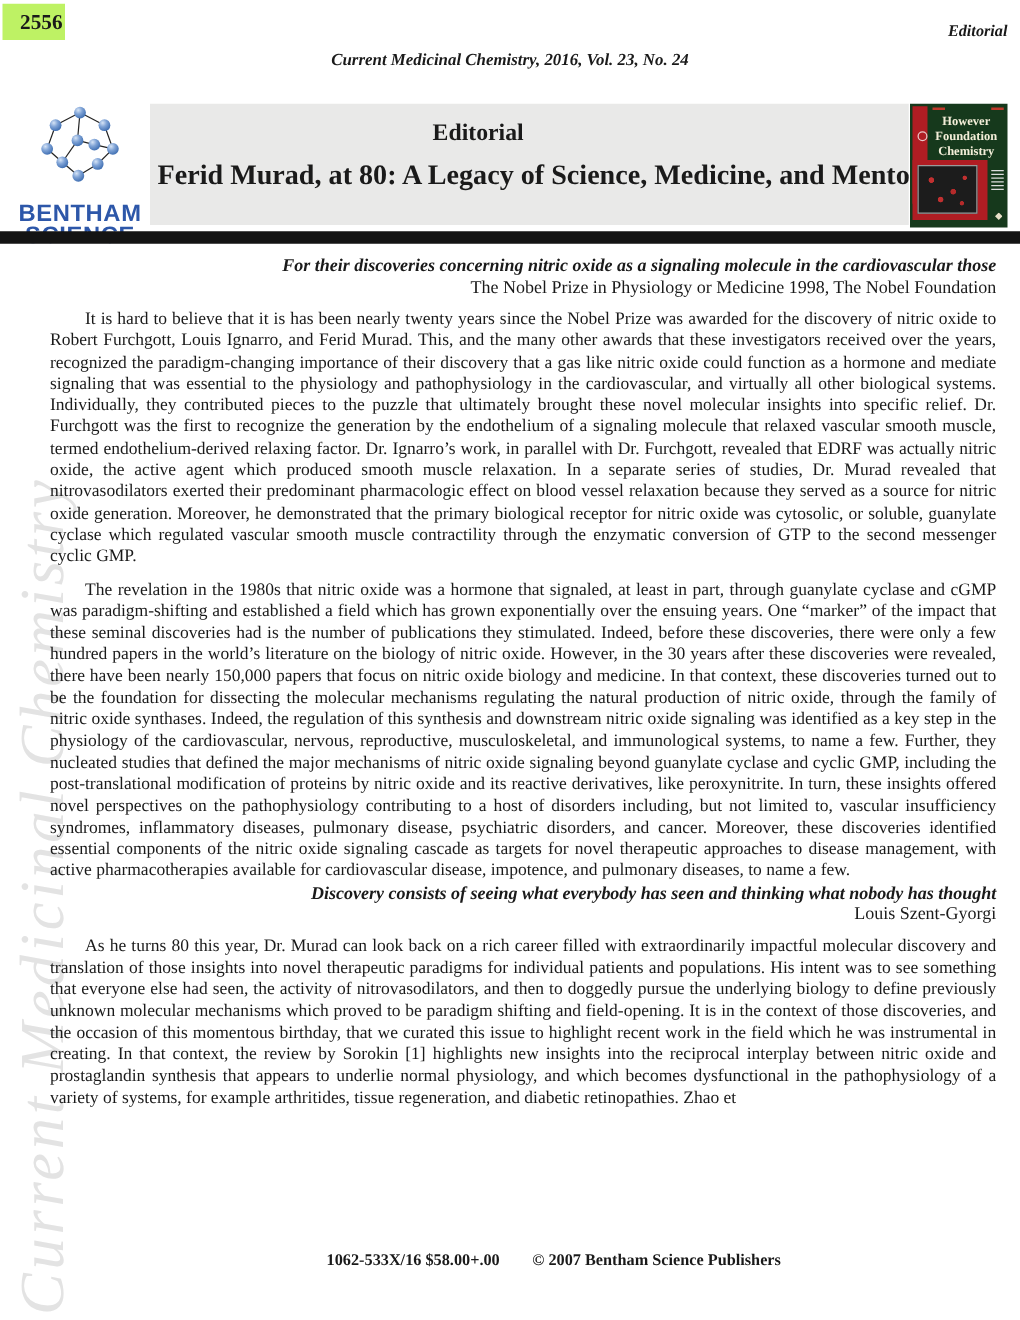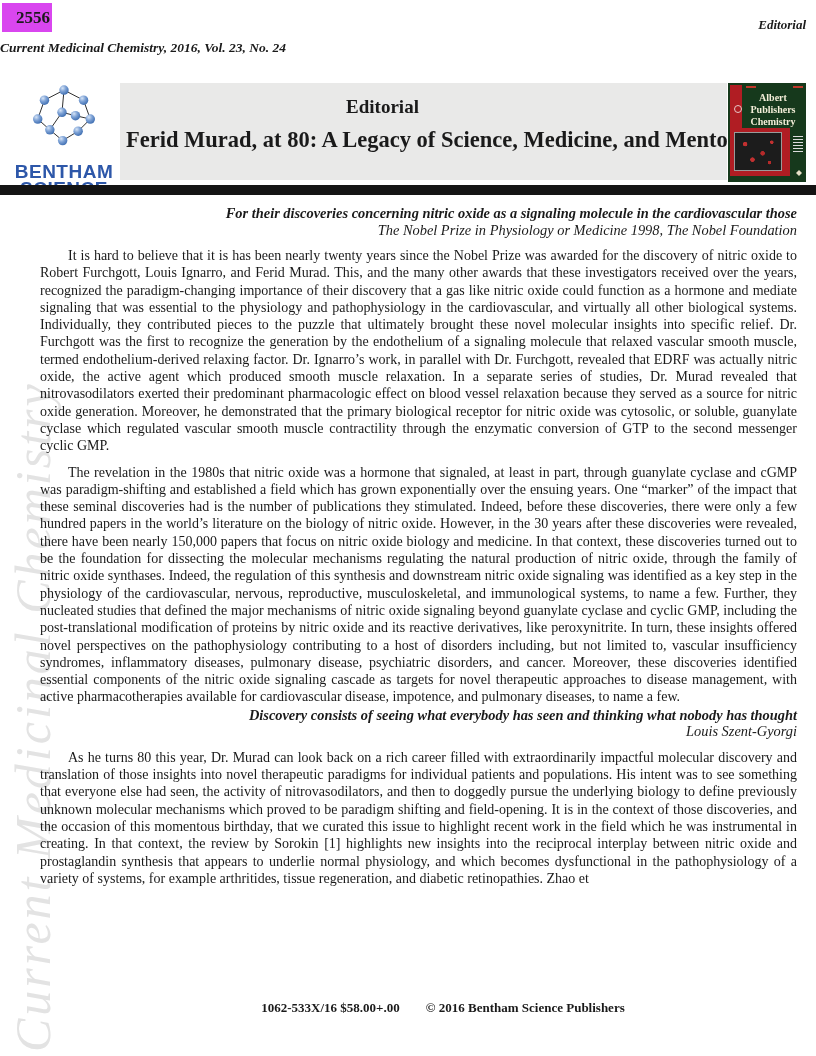--- a/index.html
+++ b/index.html
@@ -3,29 +3,29 @@
 <meta charset="utf-8">
 <style>
   html,body{margin:0;padding:0;}
   body{
     width:816px;height:1056px;position:relative;background:#ffffff;
     font-family:"Liberation Serif", serif;color:#1a1a1a;overflow:hidden;
   }
   
   .pagenum-box{
     position:absolute;left:2px;top:3px;width:50px;height:29px;
-    background:#d946ef;display:flex;align-items:center;
+    background:#bef264;display:flex;align-items:center;
   }
   .pagenum-box span{font-weight:bold;font-size:17px;padding-left:14px;}
   .running-head{
     position:absolute;right:10px;top:17px;
     font-weight:bold;font-style:italic;font-size:13px;
   }
   .journal-line{
-    position:absolute;left:0;top:40px;width:816px;text-align:left;
+    position:absolute;left:0;top:40px;width:816px;text-align:center;
     font-weight:bold;font-style:italic;font-size:13.5px;
   }
   
   .logo-block{position:absolute;left:13px;top:84px;width:102px;height:100px;}
   .logo-block svg{display:block;margin:0 auto;}
   .logo-text{
     font-family:"Liberation Sans", sans-serif;font-weight:bold;
     font-size:19px;line-height:17px;color:#2d57a9;letter-spacing:.5px;
     text-align:center;margin-top:17px;
   }
@@ -68,21 +68,21 @@
   
   .watermark{
     position:absolute;left:4px;top:1052px;transform:rotate(-90deg);
     transform-origin:0 0;white-space:nowrap;z-index:0;
     font-style:italic;font-size:50px;letter-spacing:3px;color:#e3e3e3;
   }
   
   .content{position:absolute;left:40px;top:205px;width:757px;z-index:1;}
   .epigraph{text-align:right;font-size:14.4px;line-height:16.5px;}
   .epigraph .quote{font-weight:bold;font-style:italic;}
-  .epigraph .attribution{font-style:italic;}
+  .epigraph .attribution{}
   .para{
     text-align:justify;font-size:14px;line-height:17.3px;
     text-indent:28px;margin:9px 0 0 0;
   }
   .epigraph.second{margin-top:1px;}
   .para.third{}
   
   .footer{
     position:absolute;left:0;top:1000px;width:816px;text-align:center;
     font-weight:bold;font-size:13px;transform:translateX(35px);z-index:1;
@@ -147,22 +147,22 @@
   <div class="article-title">Ferid Murad, at 80: A Legacy of Science, Medicine, and Mentorship</div>
 </div>
 
 <div class="cover">
   <div class="cover-tick" style="left:18px;"></div>
   <div class="cover-tick" style="right:3px;"></div>
   <div class="cover-redstrip">
     <div class="cover-emblem"></div>
   </div>
   <div class="cover-title">
-    <div>Albert</div>
-    <div>Publishers</div>
+    <div>However</div>
+    <div>Foundation</div>
     <div>Chemistry</div>
   </div>
   <div class="cover-redband"></div>
   <div class="cover-image"></div>
   <div class="cover-lines">
     <div></div>
       <div></div>
       <div></div>
       <div></div>
       <div></div>
@@ -189,14 +189,14 @@
   <div class="epigraph second">
     <div class="quote">Discovery consists of seeing what everybody has seen and thinking what nobody has thought</div>
     <div class="attribution">Louis Szent-Gyorgi</div>
   </div>
 
   <p class="para third">As he turns 80 this year, Dr. Murad can look back on a rich career filled with extraordinarily impactful molecular discovery and translation of those insights into novel therapeutic paradigms for individual patients and populations. His intent was to see something that everyone else had seen, the activity of nitrovasodilators, and then to doggedly pursue the underlying biology to define previously unknown molecular mechanisms which proved to be paradigm shifting and field-opening. It is in the context of those discoveries, and the occasion of this momentous birthday, that we curated this issue to highlight recent work in the field which he was instrumental in creating. In that context, the review by Sorokin [1] highlights new insights into the reciprocal interplay between nitric oxide and prostaglandin synthesis that appears to underlie normal physiology, and which becomes dysfunctional in the pathophysiology of a variety of systems, for example arthritides, tissue regeneration, and diabetic retinopathies. Zhao et</p>
 
 </div>
 
 <div class="footer">
-  <span>1062-533X/16 $58.00+.00</span><span class="gap"></span><span>© 2016 Bentham Science Publishers</span>
+  <span>1062-533X/16 $58.00+.00</span><span class="gap"></span><span>© 2007 Bentham Science Publishers</span>
 </div>
 
 </body></html>

